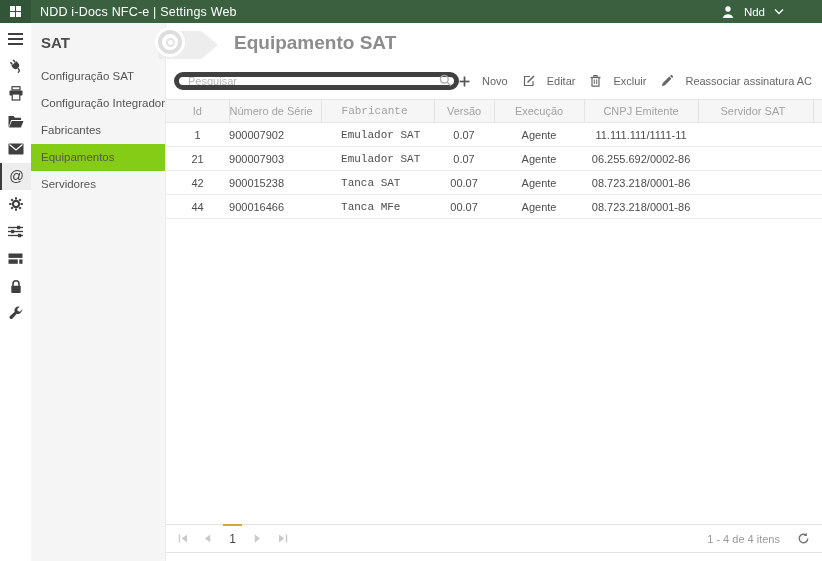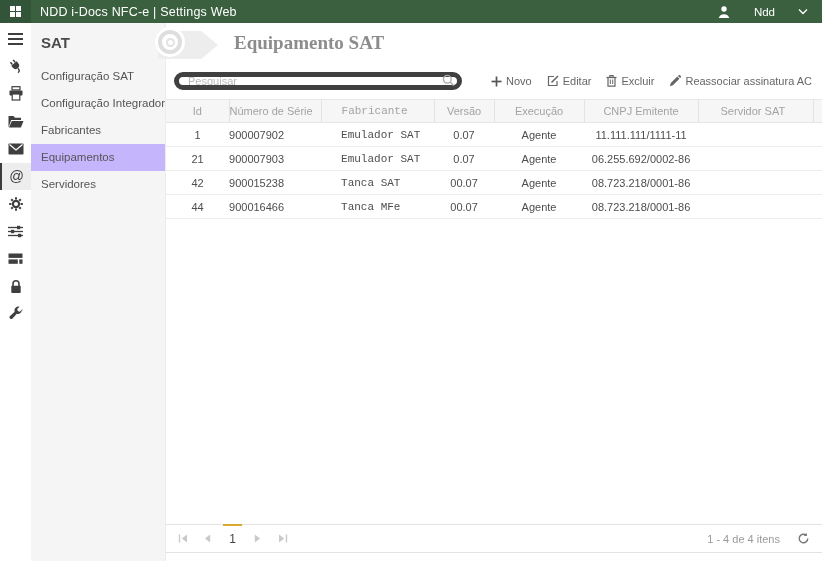--- a/index.html
+++ b/index.html
@@ -7,66 +7,66 @@
               font-family:"Liberation Sans", sans-serif; }
   .app { width:822px; height:561px; display:flex; flex-direction:column; }
 
   
   .topbar { flex:0 0 23px; background:#3a6040; display:flex; align-items:center; color:#fff; }
   .waffle-btn { width:31px; height:23px; background:rgba(0,0,0,.12);
                 display:flex; align-items:center; justify-content:center; cursor:pointer; }
   .waffle { width:11px; height:11px; display:grid; grid-template-columns:5px 5px; gap:1.4px; }
   .waffle span { width:4.6px; height:4.6px; background:#fff; }
   .topbar-title { margin-left:9px; font-size:12.5px; letter-spacing:.2px; }
-  .user-menu { margin-left:auto; display:flex; align-items:center; gap:23px;
-               padding-right:14px; cursor:pointer; }
+  .user-menu { margin-left:auto; display:flex; align-items:center; gap:9px;
+               padding-right:38px; cursor:pointer; }
   .user-name { font-size:11.5px; }
 
   
   .main { flex:1; display:flex; min-height:0; }
 
   
   .rail { flex:0 0 31px; background:#fff; display:flex; flex-direction:column; padding-top:2px; }
   .rail-item { height:27.5px; display:flex; align-items:center; justify-content:center;
                color:#3f3f3f; cursor:pointer; }
   .rail-item.selected { background:#ededed; border-left:2px solid #3c3c3c; }
   .rail-item .at-glyph { font-size:14.5px; color:#3f3f3f; line-height:1; }
 
   
   .sidebar { flex:0 0 134px; background:#f5f5f5; border-right:1px solid #ececec;
              display:flex; flex-direction:column; }
   .sidebar-title { font-size:15px; font-weight:600; color:#4b4b4b; padding:11px 0 12px 10px; }
   .menu-item { height:27px; line-height:27px; padding-left:10px; font-size:11.5px;
                color:#555; cursor:pointer; white-space:nowrap; }
-  .menu-item.selected { background:#c4b5fd; }
+  .menu-item.selected { background:#84cc16; }
 
   
   .content { flex:1; min-width:0; background:#fff; display:flex; flex-direction:column;
              position:relative; }
-  .content-header { flex:0 0 39px; position:relative;font-family:Liberation Serif, serif; }
+  .content-header { flex:0 0 39px; position:relative; }
   .orn-chevron { position:absolute; left:-8px; top:8px; width:60px; height:28px; background:#ededed;
                  clip-path:polygon(0 0,72% 0,100% 50%,72% 100%,0 100%); }
   .orn-circle { position:absolute; left:-8px; top:7px; width:24px; height:24px; background:#fff;
                 border:4px solid #dedede; border-radius:50%; box-shadow:0 0 0 3px #fff;
                 display:flex; align-items:center; justify-content:center; }
   .orn-circle .inner { width:9px; height:9px; border:2.5px solid #e2e2e2; border-radius:50%;
                        background:#fff; }
   .page-title { position:absolute; left:68px; top:9px; font-size:19px; font-weight:600;
                 color:#8c8c8c; }
 
   
   .toolbar { flex:0 0 25px; margin-top:6px; display:flex; align-items:center; padding:0 8px; }
   .search-box { position:relative; width:288px; }
   .search-box input { width:100%; height:18px; border:5px solid #404040; border-radius:9px;
                       padding:0 24px 0 9px; font-size:11px; color:#555; outline:none;
                       font-family:"Liberation Sans", sans-serif; background:#fff; }
   .search-box input::placeholder { color:#b8b8b8; }
   .search-icon { position:absolute; right:7px; top:3px; }
   .toolbar-buttons { margin-left:auto; display:flex; align-items:center; gap:15px; padding-right:2px; }
-  .tb-btn { display:flex; align-items:flex-end; gap:4px; font-size:11px; color:#666; cursor:pointer;
+  .tb-btn { display:flex; align-items:flex-end; gap:12px; font-size:11px; color:#666; cursor:pointer;
             white-space:nowrap; }
 
   
   .grid-wrap { margin-top:6px; }
   table.grid { width:100%; border-collapse:collapse; table-layout:fixed; }
   .grid thead th { height:23px; background:#f6f6f6; color:#a3a3a3; font-weight:400; font-size:11px;
                    border-right:1px solid #e3e3e3; border-top:1px solid #e8e8e8;
                    border-bottom:1px solid #e5e5e5; cursor:pointer; overflow:hidden;
                    white-space:nowrap; }
   .grid thead th:last-child { border-right:none; }

